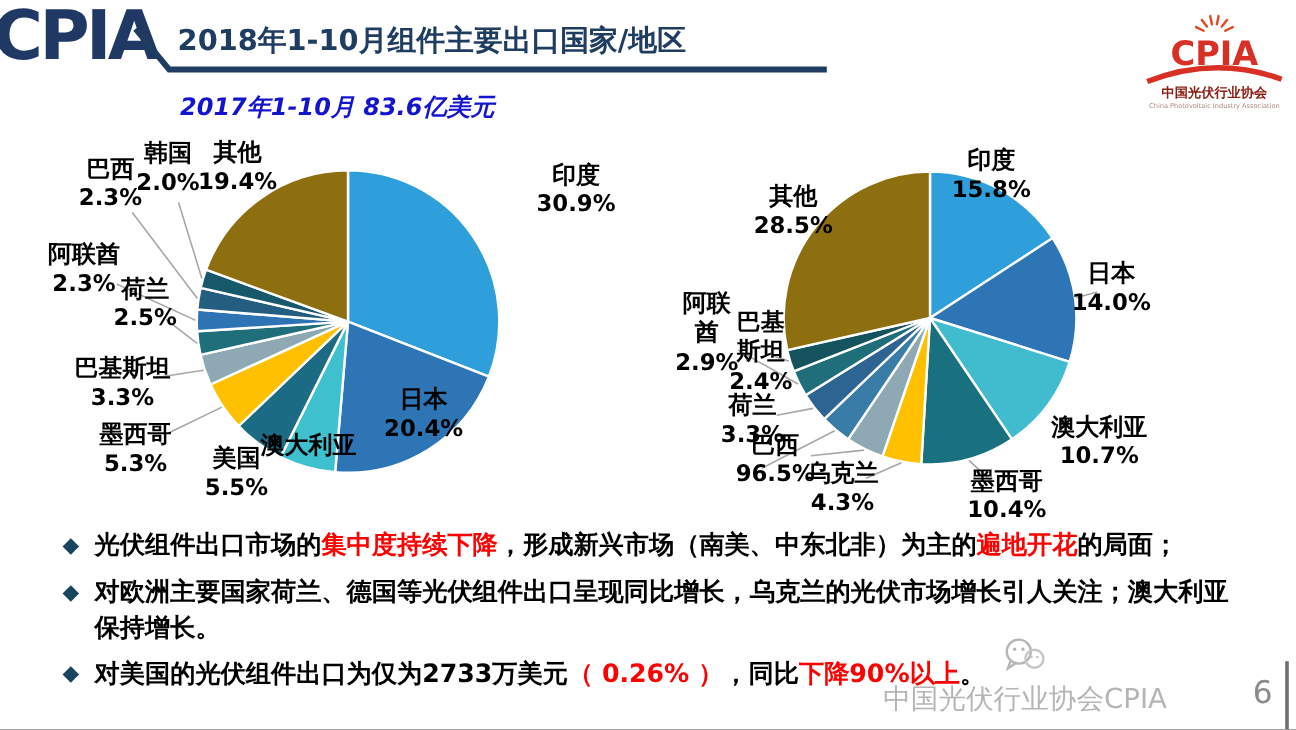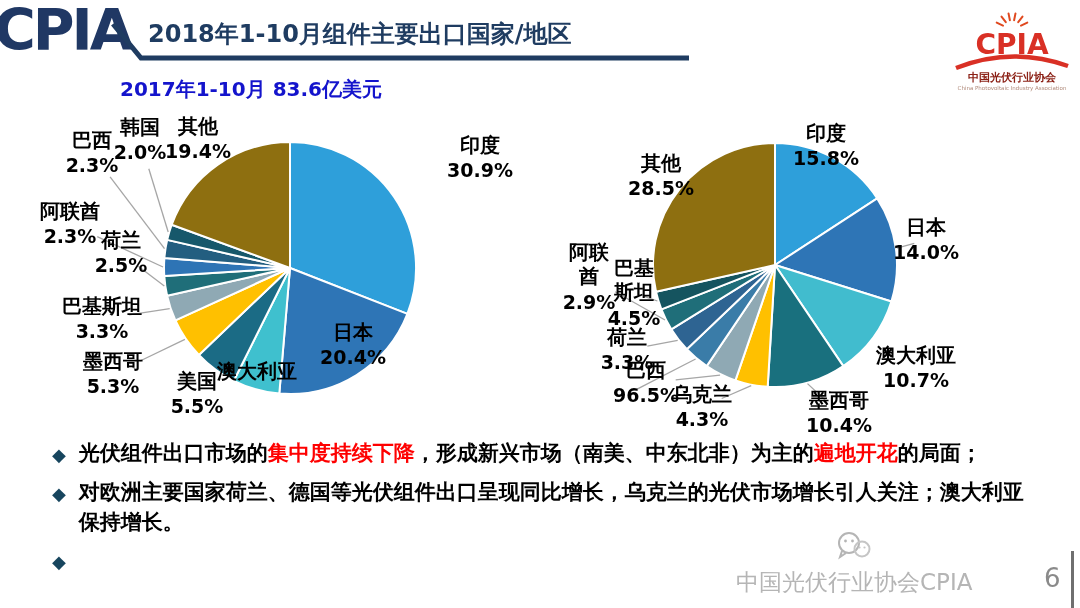--- a/index.html
+++ b/index.html
@@ -6,33 +6,33 @@
   .slide{position:relative;width:1080px;height:608px;background:#ffffff;overflow:hidden;
          font-family:"DejaVu Sans","Liberation Sans",sans-serif;border-bottom:3px solid #1a1a1a;}
   .logo-left{position:absolute;left:-6px;top:2px;font-size:57px;font-weight:700;color:#203864;
              letter-spacing:-3px;line-height:1;}
   .title-underline{position:absolute;left:95px;top:20px;}
   .slide-title{position:absolute;left:148px;top:18px;font-size:24px;font-weight:700;color:#1F3C61;
                white-space:nowrap;}
   .logo-right{position:absolute;left:950px;top:4px;}
   .chart-title{position:absolute;font-size:20px;font-weight:700;color:#1414CC;text-align:center;
                white-space:nowrap;}
-  .ct-left{left:96px;top:76px;width:310px;}
+  .ct-left{left:126px;top:76px;width:310px;font-style:italic;}
   .ct-right{left:618px;top:79px;width:284px;}
   .chart-area{position:absolute;width:540px;height:365px;top:100px;}
   #chart0{left:20px;} #chart1{left:540px;}
   .chart-area svg{position:absolute;left:0;top:0;}
   .pie-label{position:absolute;transform:translate(-50%,-50%);text-align:center;font-weight:700;
              color:#000;line-height:1.22;}
   .pie-label .nm{font-size:20px;}
   .pie-label .pc{font-size:19px;margin-top:2px;}
   .bullets{position:absolute;left:52px;top:440px;width:982px;}
   .bullet{display:flex;margin-bottom:9px;font-size:21px;font-weight:700;line-height:1.42;}
   .diamond{color:#17455E;margin-right:13px;font-size:18px;line-height:1.65;flex:0 0 auto;}
-  .btext{color:#000;font-family:Liberation Mono, monospace;}
+  .btext{color:#000;}
   .seg-red{color:#FE0000;}
   .seg-black{color:#000;}
   .watermark{position:absolute;left:736px;top:531px;display:flex;align-items:center;gap:6px;
              color:#b5b5b5;font-size:23px;z-index:4;font-weight:400;white-space:nowrap;flex-direction:column;}
   .page-number{position:absolute;left:1044px;top:563px;font-size:26px;color:#8a8a8a;z-index:5;}
   .edge-line{position:absolute;left:1071px;top:551px;width:3px;height:57px;background:#6f6f6f;}
 </style>
 </head>
 <body>
 
@@ -178,39 +178,40 @@
       <div class="pie-label" style="left: 87px; top: 250px; width: 80px;">
         <div class="nm">荷兰</div>
         <div class="pc">3.3%</div>
       </div>
       <div class="pie-label" style="left: 49px; top: 177px; width: 56px;">
         <div class="nm">阿联酋</div>
         <div class="pc">2.9%</div>
       </div>
       <div class="pie-label" style="left: 94px; top: 193px; width: 56px;">
         <div class="nm">巴基斯坦</div>
-        <div class="pc">4.5%</div>
+        <div class="pc">2.4%</div>
       </div>
       <div class="pie-label" style="left: 121px; top: 76px; width: 80px;">
         <div class="nm">其他</div>
         <div class="pc">28.5%</div>
       </div>
     </div>
 
   <div class="bullets" id="bullets">
       <div class="bullet">
         <span class="diamond">◆</span>
         <span class="btext"><span class="seg-black">光伏组件出口市场的</span><span class="seg-red">集中度持续下降</span><span class="seg-black">，形成新兴市场（南美、中东北非）为主的</span><span class="seg-red">遍地开花</span><span class="seg-black">的局面；</span></span>
       </div>
       <div class="bullet">
         <span class="diamond">◆</span>
         <span class="btext"><span class="seg-black">对欧洲主要国家荷兰、德国等光伏组件出口呈现同比增长，乌克兰的光伏市场增长引人关注；澳大利亚保持增长。</span></span>
       </div>
       <div class="bullet">
         <span class="diamond">◆</span>
+        <span class="btext"><span class="seg-black">对美国的光伏组件出口为仅为2733万美元</span><span class="seg-red">（ 0.26% ）</span><span class="seg-black">，同比</span><span class="seg-red">下降90%以上</span><span class="seg-black">。</span></span>
       </div>
     </div>
 
   <div class="watermark">
     <svg width="36" height="30" viewBox="0 0 36 30">
       <circle cx="13" cy="12" r="10" fill="none" stroke="#b5b5b5" stroke-width="2"></circle>
       <circle cx="9.5" cy="10" r="1.4" fill="#b5b5b5"></circle>
       <circle cx="16.5" cy="10" r="1.4" fill="#b5b5b5"></circle>
       <path d="M6,20 L4,26 L10,22" fill="none" stroke="#b5b5b5" stroke-width="2"></path>
       <circle cx="26" cy="18" r="7.5" fill="none" stroke="#c5c5c5" stroke-width="2"></circle>

